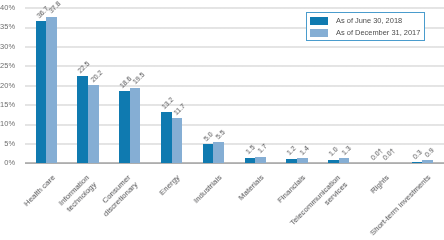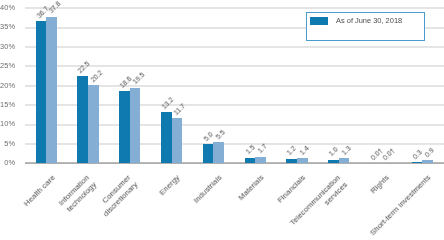--- a/index.html
+++ b/index.html
@@ -122,14 +122,18 @@
       </div>
       <div class="xlabel" style="left: 344.363px; top: 173.2px; transform: rotate(-45deg);">
         <div class="xline">Short-term investments</div>
       </div>
     </div>
   <div id="legend">
       <div class="legrow" style="top: 3.9px;">
         <div class="swatch" style="background: rgb(15, 122, 176);"></div>
         <div class="legtext">As of June 30, 2018</div>
       </div>
+      <div class="legrow" style="top: 15.9px;">
+        <div class="swatch" style="background: rgb(133, 174, 212);"></div>
+        <div class="legtext">As of December 31, 2017</div>
+      </div>
     </div>
 </div>
 
 </body></html>

